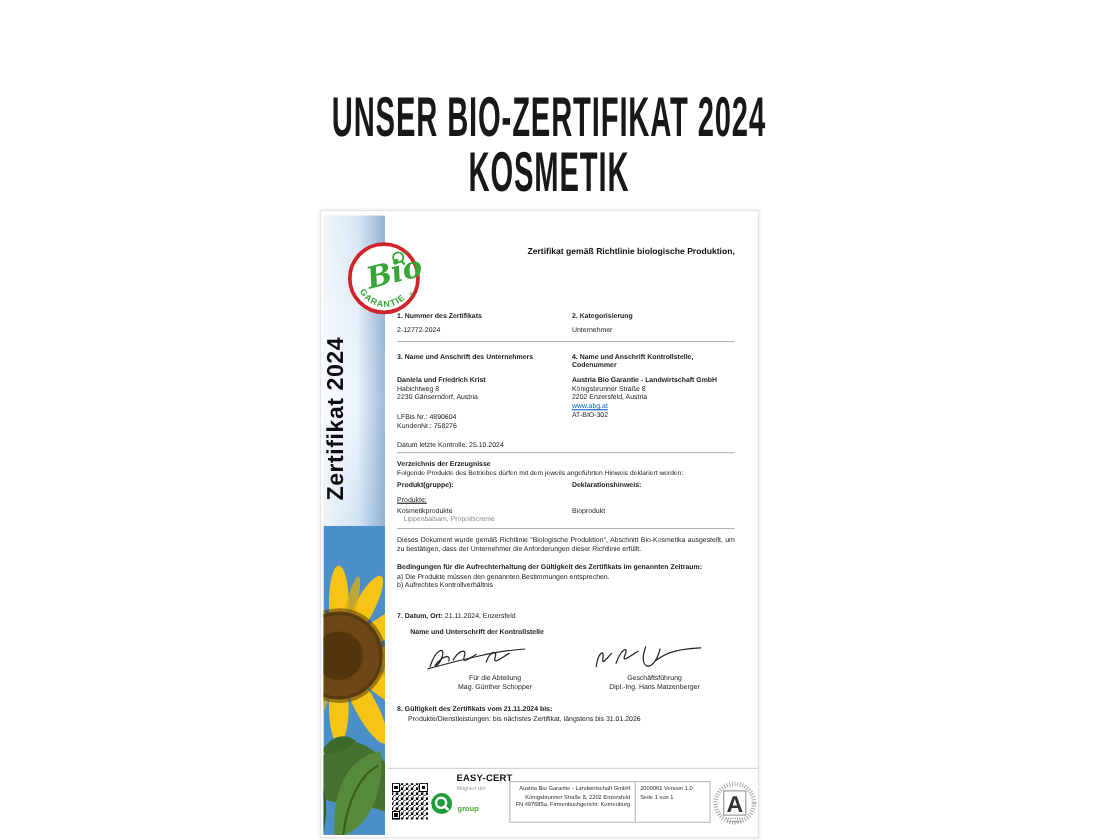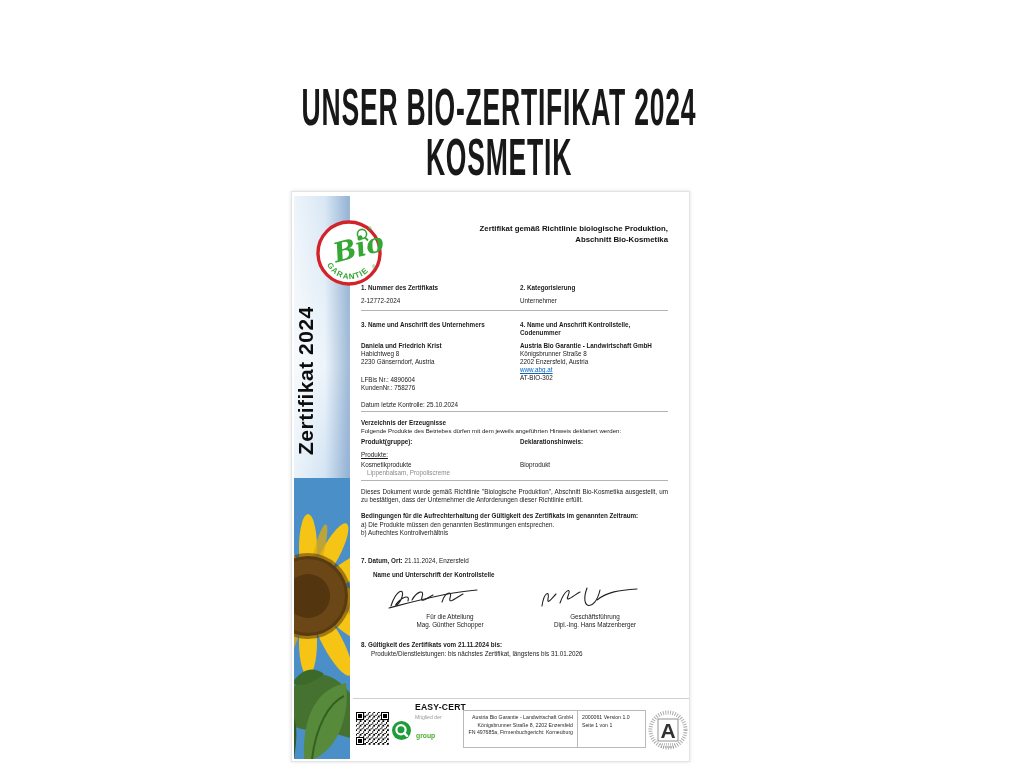--- a/index.html
+++ b/index.html
@@ -119,21 +119,20 @@
       <path id="arcpath" d="M 10,40 A 25.5 25.5 0 0 0 59,43" fill="none"></path>
       <text font-size="8" font-weight="700" fill="#36a635" letter-spacing="1">
         <textPath href="#arcpath" startOffset="6">GARANTIE</textPath>
       </text>
       <text x="57" y="50" font-size="5" fill="#36a635">®</text>
     </svg>
   </div>
 
   <div class="title-block">
     <div>Zertifikat gemäß Richtlinie biologische Produktion,</div>
-    <div>Abschnitt Bio-Kosmetika</div>
   </div>
 
   <div class="t b abs" style="left:69px;top:92px;">1. Nummer des Zertifikats</div>
   <div class="t b abs" style="left:228px;top:92px;">2. Kategorisierung</div>
   <div class="t abs" style="left:69px;top:105px;">2-12772-2024</div>
   <div class="t abs" style="left:228px;top:105px;">Unternehmer</div>
   <div class="hr" style="top:118px;"></div>
 
   <div class="t b abs" style="left:69px;top:129px;width:150px;">3. Name und Anschrift des Unternehmers</div>
   <div class="t b abs" style="left:228px;top:129px;width:140px;">4. Name und Anschrift Kontrollstelle, Codenummer</div>

